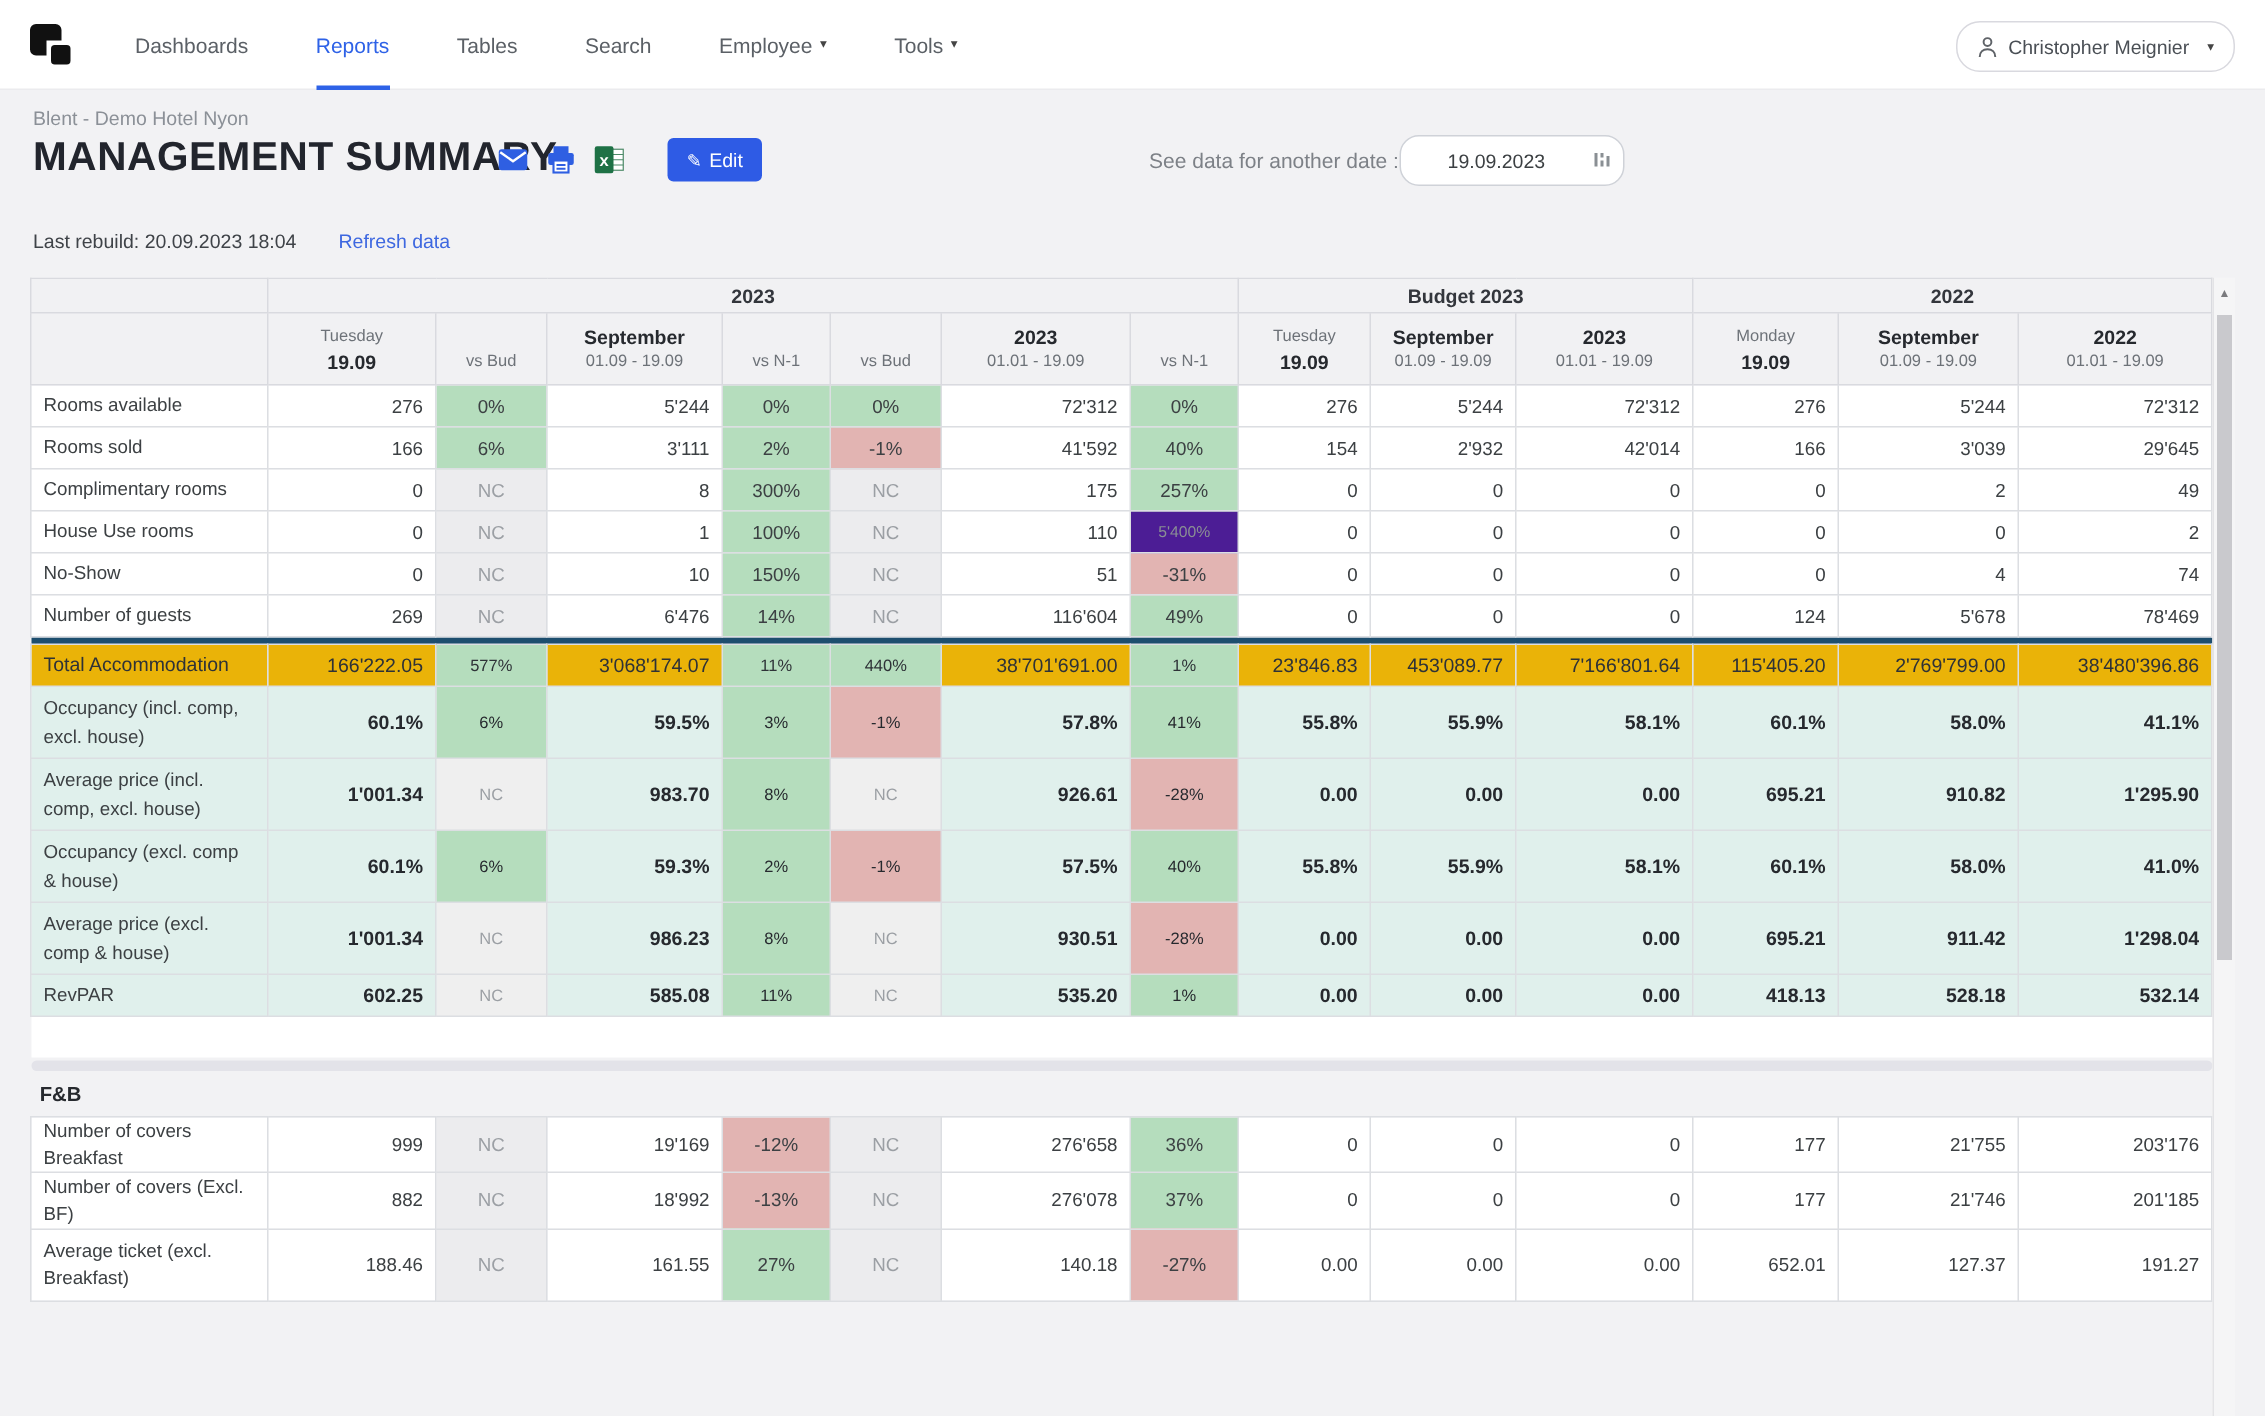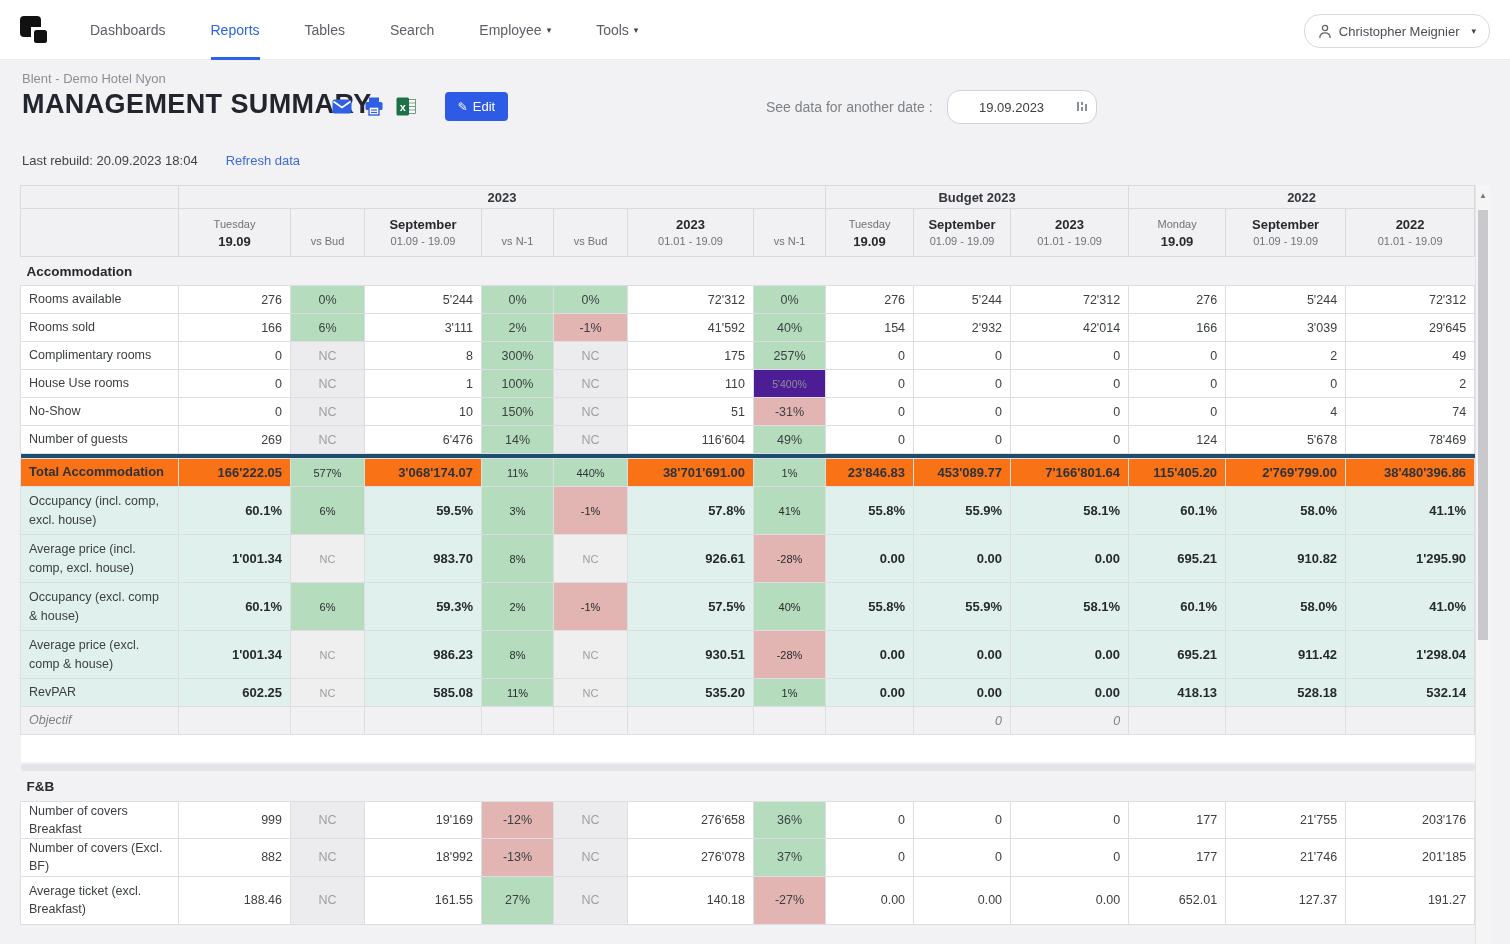--- a/index.html
+++ b/index.html
@@ -24,21 +24,21 @@
   .crumb { position:absolute; top:71px; left:22px; font-size:13px; color:#8b9097; }
   .page-title { position:absolute; top:89px; left:22px; font-size:27px; font-weight:700;
                 color:#22252d; letter-spacing:0.4px; }
   .action-icons { position:absolute; top:97px; left:332px; display:flex; gap:12px; }
   .icon-btn { width:20px; height:19px; cursor:pointer; }
   .edit-btn { position:absolute; left:445px; top:92px; width:63px; height:29px; background:#2e5be5;
               border:none; border-radius:4px; color:#fff; font-size:13px; display:flex;
               align-items:center; justify-content:center; gap:5px; cursor:pointer;
               font-family:inherit; }
   .edit-btn .pencil { font-size:12px; }
-  .date-group { position:absolute; top:90px; left:766px; display:flex; align-items:center; gap:14px; }
+  .date-group { position:absolute; top:90px; left:766px; display:flex; align-items:center; }
   .date-label { font-size:14px; color:#7d8187; }
   .date-input-wrap { position:relative; }
   .date-input { width:150px; height:34px; border:1px solid #cfd2d8; border-radius:13px; background:#fff;
                 text-align:center; font-size:13px; color:#3c4043; font-family:inherit; padding-right:20px; }
   .date-icon { position:absolute; right:9px; top:10px; }
   .rebuild-row { position:absolute; top:153px; left:22px; display:flex; gap:28px; font-size:13px; }
   .rebuild-text { color:#3f4348; }
   .refresh-link { color:#3e68e0; text-decoration:none; cursor:pointer; }
 
   
@@ -55,21 +55,21 @@
   tr.r.tall td { height:48px; }
   td.lbl { color:#5f6368; text-align:left; line-height:1.45; }
   td.num { text-align:right; }
   td.pct { text-align:center; font-size:11px; color:#555c5f; padding:0 2px; }
   td.pct.green { background:#b5ddbd; }
   td.pct.red   { background:#e2b4b2; }
   td.pct.ncc   { background:#ececee; color:#9b9fa4; }
   td.pct.plain { background:#4c1d95; color:#8a8f94; font-size:10.5px; }
   td.empty { }
 
-  tr.total td { background:#f97316; font-weight:700; color:#2e3237; font-size:13px; }
+  tr.total td { background:#eab308; font-weight:400; color:#2e3237; font-size:13px; }
   tr.total td.pct { font-weight:400; font-size:11px; }
   tr.total td.pct.green { background:#b5ddbd; }
 
   tr.kpi td { background:#e0f0ec; font-weight:700; color:#26292e; font-size:13px; }
   tr.kpi td.lbl { font-weight:400; color:#3c4043; font-size:12.5px; }
   tr.kpi td.pct { font-weight:400; font-size:11px; }
   tr.kpi td.pct.ncc { background:#efefef; }
 
   tr.objectif td { background:#f1f1f3; color:#7c8186; font-style:italic; font-weight:400; }
 
@@ -264,23 +264,20 @@
               <div class="ht b">September</div>
               <div class="hb">01.09 - 19.09</div>
             </th>
             <th>
               <div class="ht b">2022</div>
               <div class="hb">01.01 - 19.09</div>
             </th>
           </tr>
         </thead>
         <tbody>
-          <tr class="section">
-            <td colspan="14">Accommodation</td>
-          </tr>
           <tr class="r data">
             <td class="lbl">Rooms available</td>
             <td class="num">276</td>
             <td class="pct green">0%</td>
             <td class="num">5'244</td>
             <td class="pct green">0%</td>
             <td class="pct green">0%</td>
             <td class="num">72'312</td>
             <td class="pct green">0%</td>
             <td class="num">276</td>
@@ -462,36 +459,20 @@
             <td class="pct ncc">NC</td>
             <td class="num">535.20</td>
             <td class="pct green">1%</td>
             <td class="num">0.00</td>
             <td class="num">0.00</td>
             <td class="num">0.00</td>
             <td class="num">418.13</td>
             <td class="num">528.18</td>
             <td class="num">532.14</td>
           </tr>
-          <tr class="r objectif">
-            <td class="lbl">Objectif</td>
-            <td class="empty"></td>
-            <td class="empty"></td>
-            <td class="empty"></td>
-            <td class="empty"></td>
-            <td class="empty"></td>
-            <td class="empty"></td>
-            <td class="empty"></td>
-            <td class="empty"></td>
-            <td class="num">0</td>
-            <td class="num">0</td>
-            <td class="empty"></td>
-            <td class="empty"></td>
-            <td class="empty"></td>
-          </tr>
           <tr class="gaprow">
             <td colspan="14"></td>
           </tr>
           <tr class="hbarrow">
             <td colspan="14">
               <div class="hbar"></div>
             </td>
           </tr>
           <tr class="section">
             <td colspan="14">F&amp;B</td>

